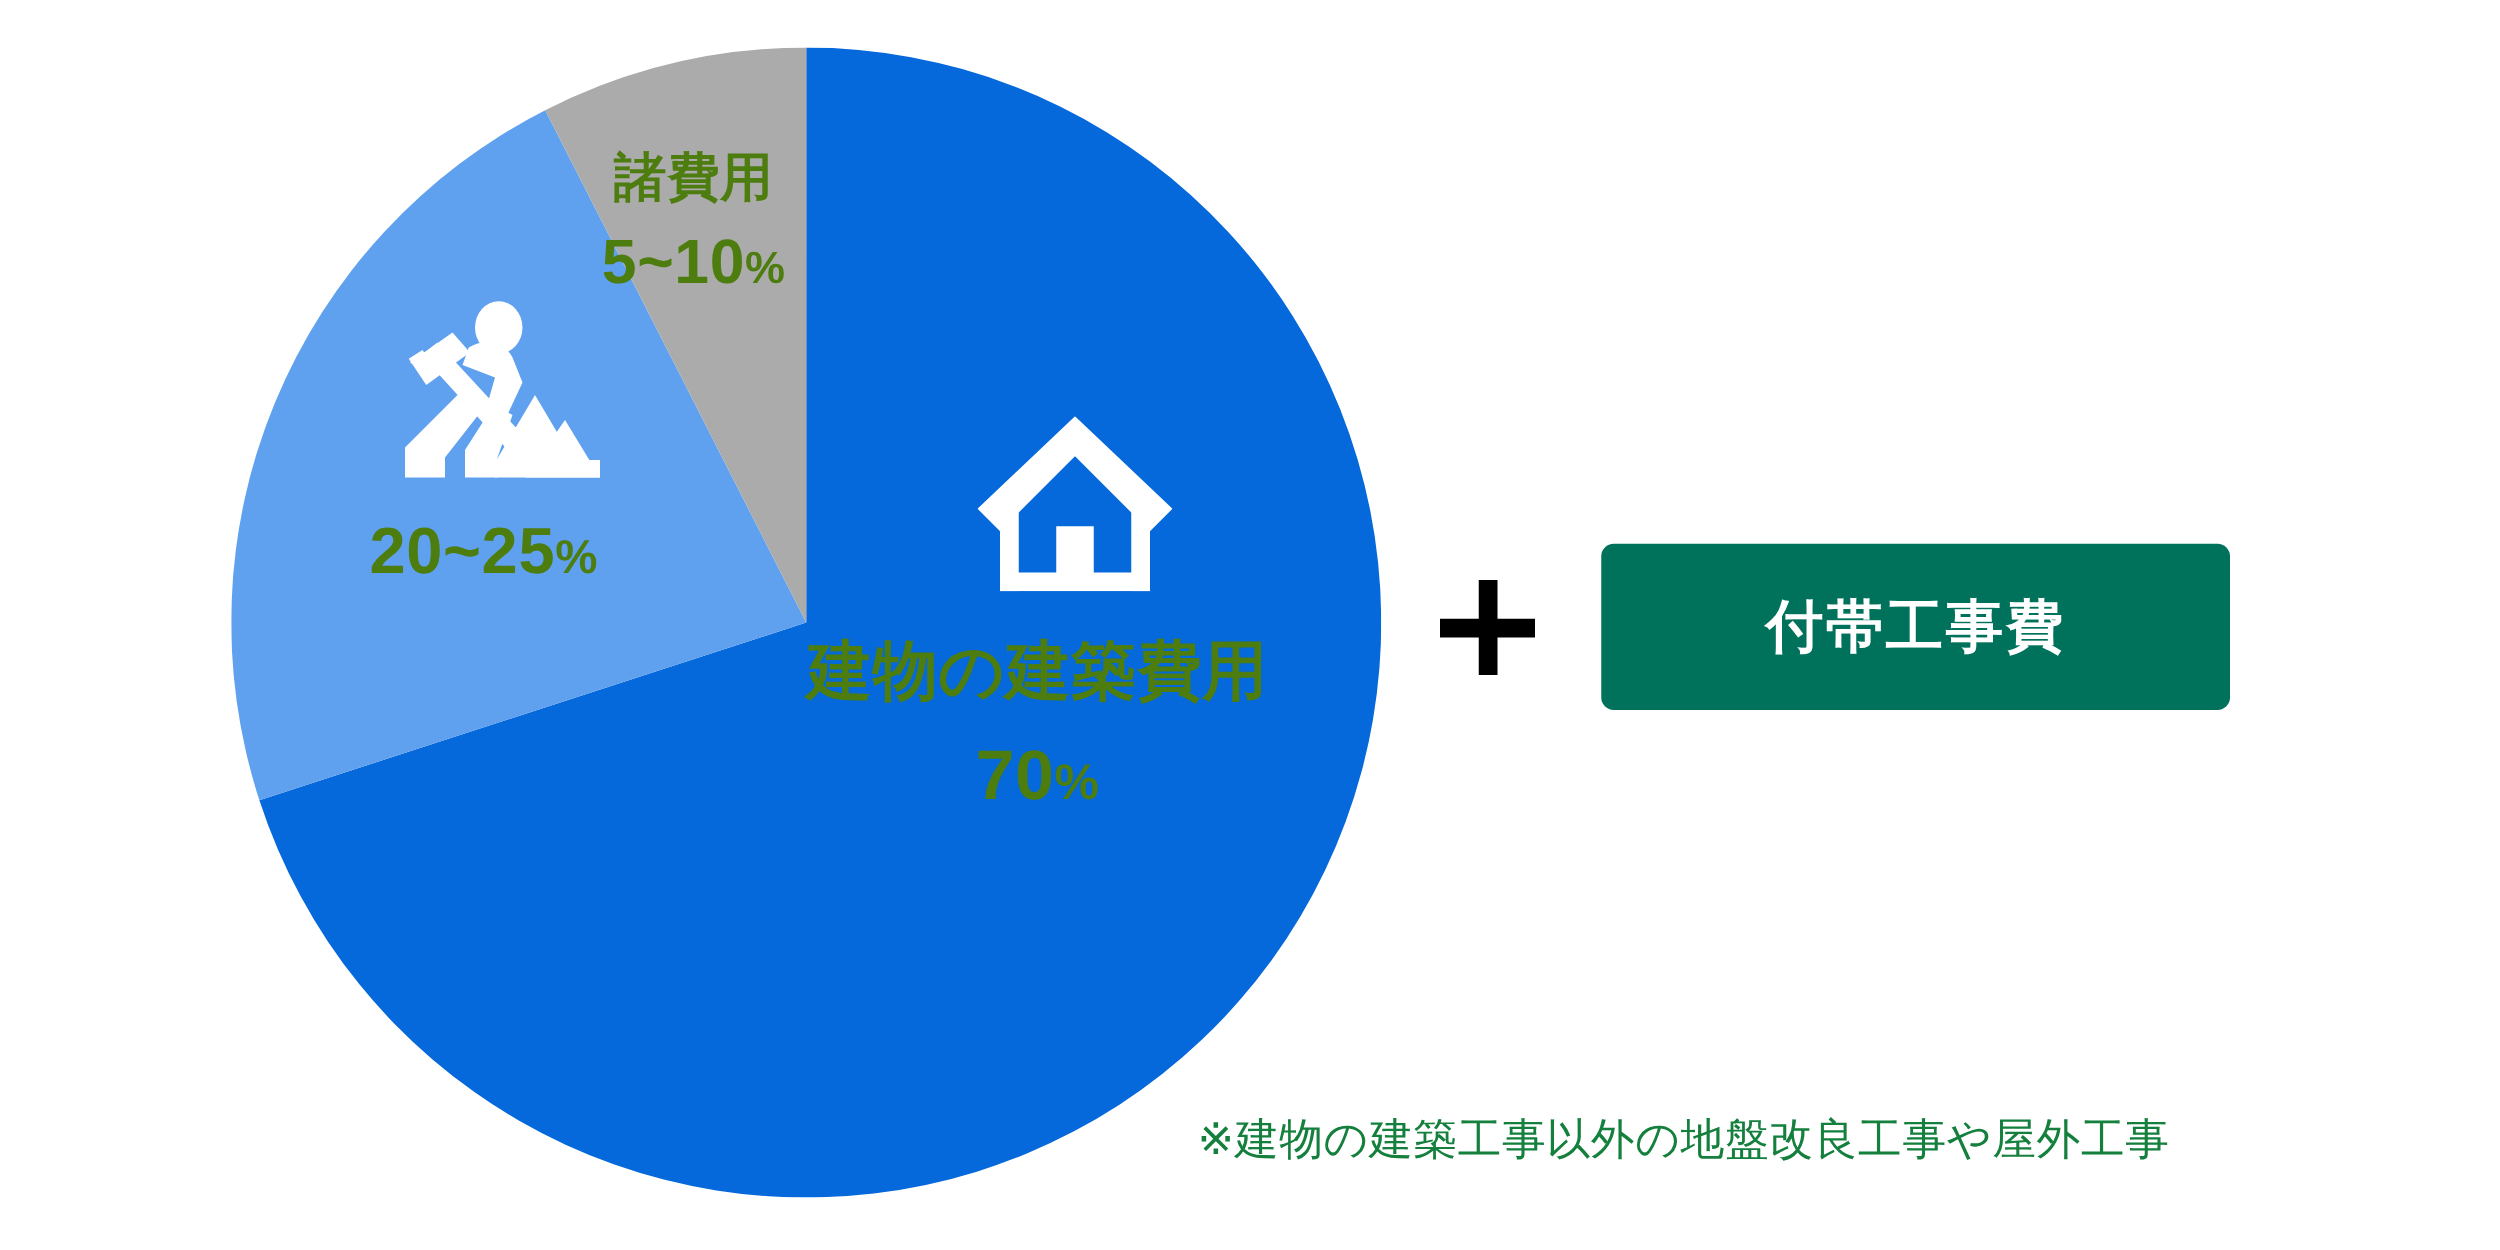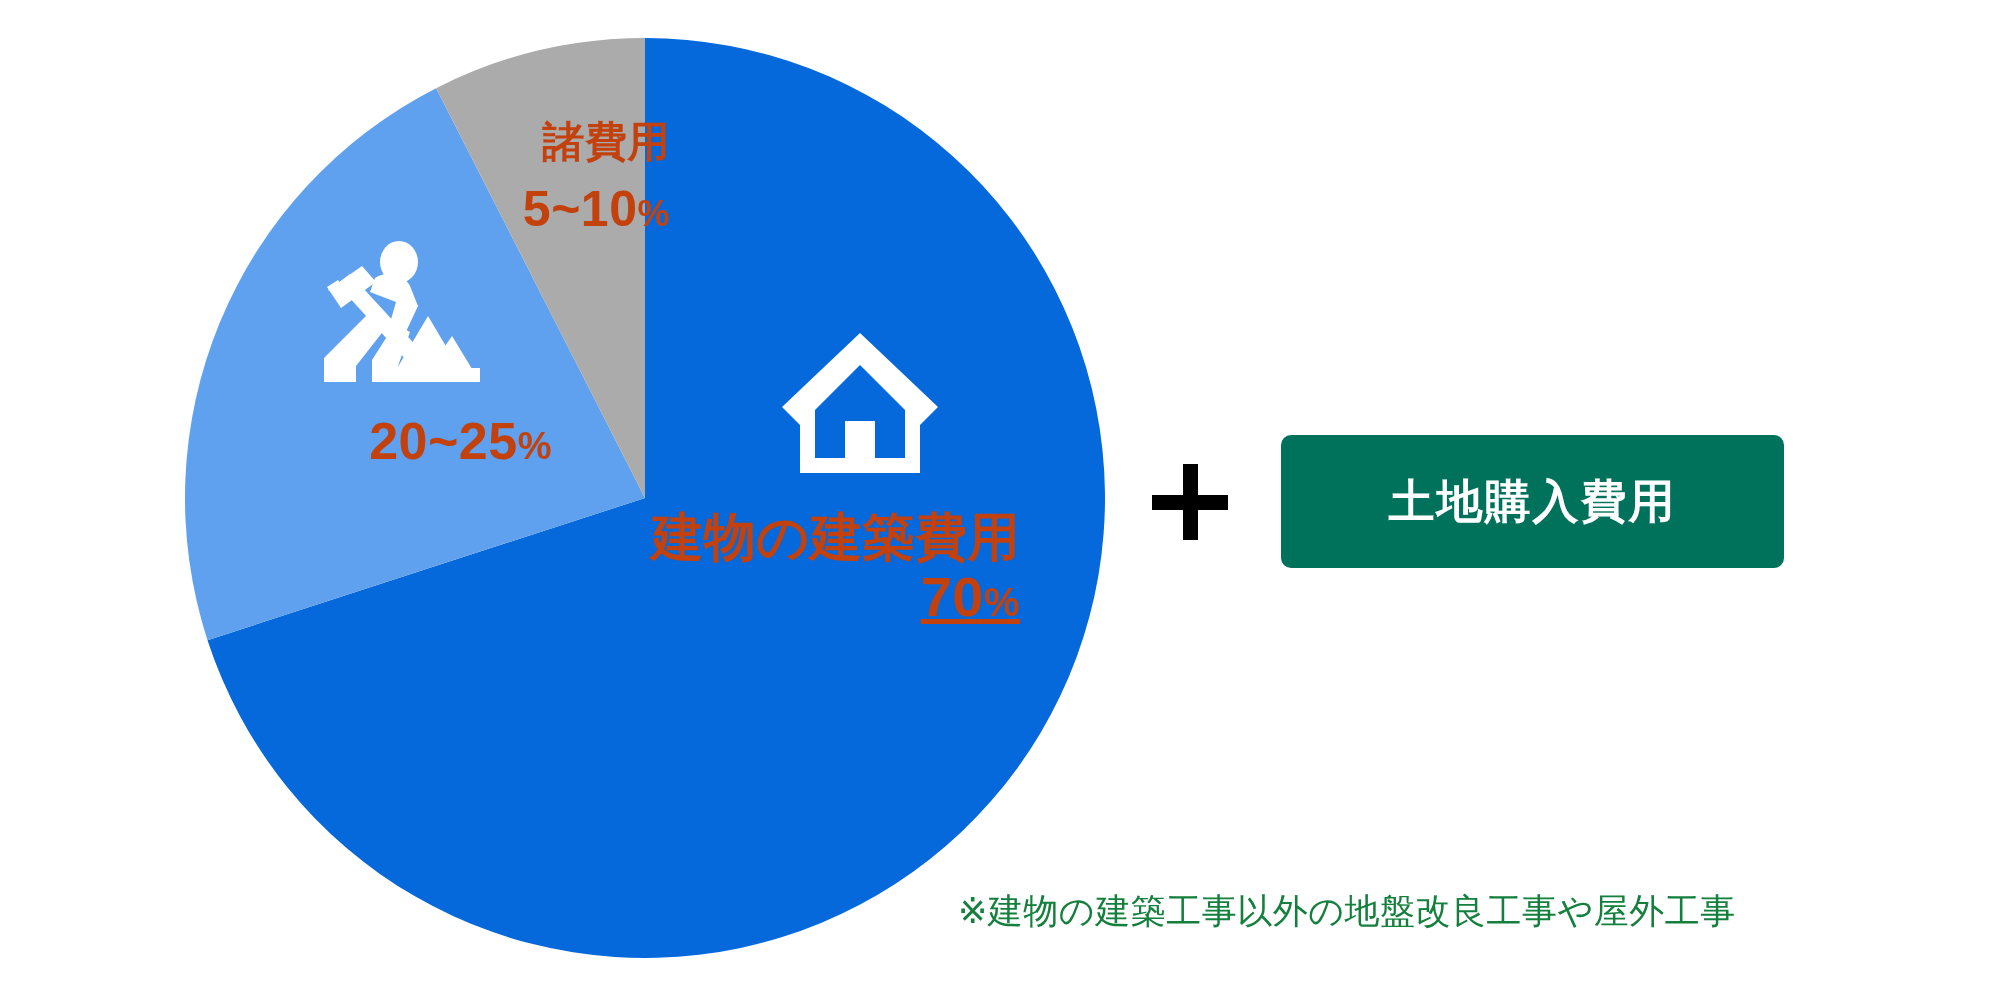--- a/index.html
+++ b/index.html
@@ -32,22 +32,22 @@
   }
   .pie-svg {
     display: block;
     width: 920px;
     height: 920px;
   }
 
   
   .slice-label {
     position: absolute;
-    color: #c2410c;
-    text-align: right;
+    color: #4d7c0f;
+    text-align: center;
     line-height: 1.12;
     white-space: nowrap;
     font-weight: bold;
   }
   .slice-label .title-line {
     display: block;
     font-size: 44px;
     font-weight: bold;
     letter-spacing: 0.5px;
   }
@@ -67,21 +67,21 @@
     font-weight: normal;
   }
 
   
   #label-main {
     left: 640px;
     top: 508px;
     width: 380px;
   }
   #label-main .title-line { font-size: 52px; }
-  #label-main .value-line { font-size: 56px; margin-top: 0; text-decoration: underline; }
+  #label-main .value-line { font-size: 56px; margin-top: 23px; }
   #label-main .value-line .pct { font-size: 40px; }
 
   
   #label-secondary {
     left: 222px;
     top: 400px;
     width: 330px;
   }
   #label-secondary .title-line { font-size: 42px; }
   #label-secondary .value-line { font-size: 52px; margin-top: 12px; }
@@ -240,18 +240,18 @@
     <span class="title-line">諸費用</span>
     <span class="value-line"><span>5~10</span><span class="pct">%</span></span>
   </div>
 
   <div id="plus-sign">
     <div class="bar-h"></div>
     <div class="bar-v"></div>
   </div>
 
   <div id="land-cost-button">
-    <span class="btn-text">土地購入費用</span>
+    <span class="btn-text">付帯工事費</span>
   </div>
 
   <div id="footnote">※建物の建築工事以外の地盤改良工事や屋外工事</div>
 
 </div>
 
 </body></html>

